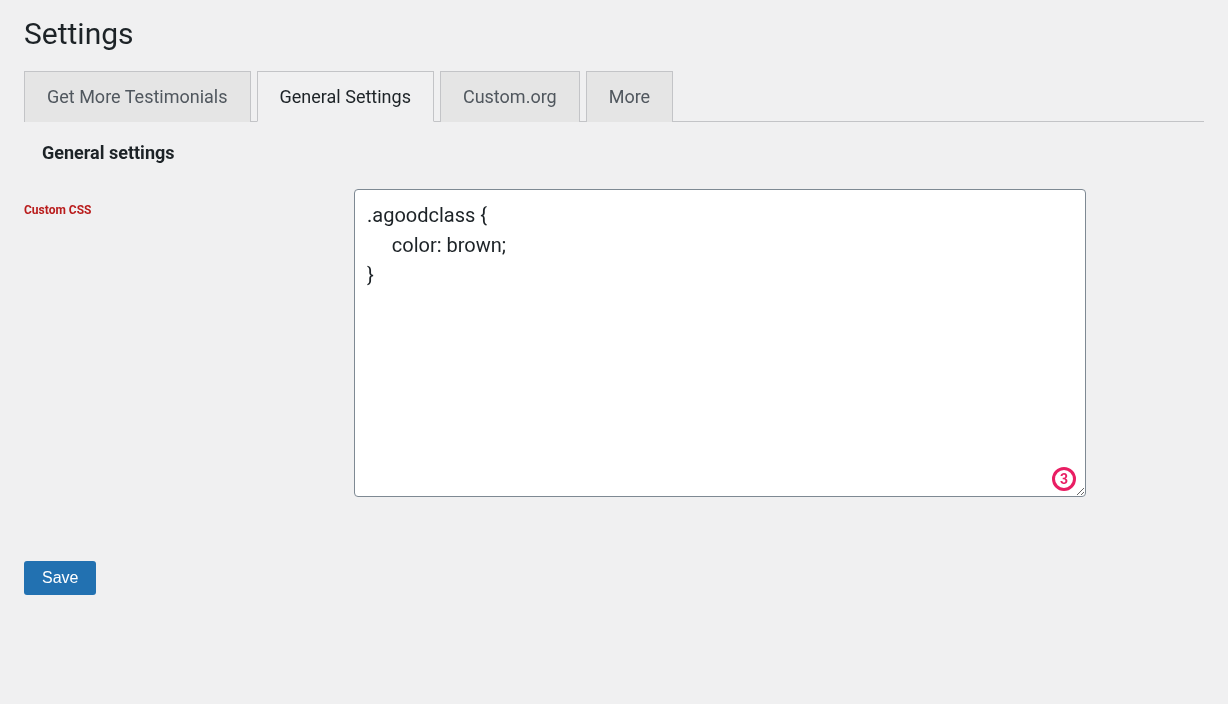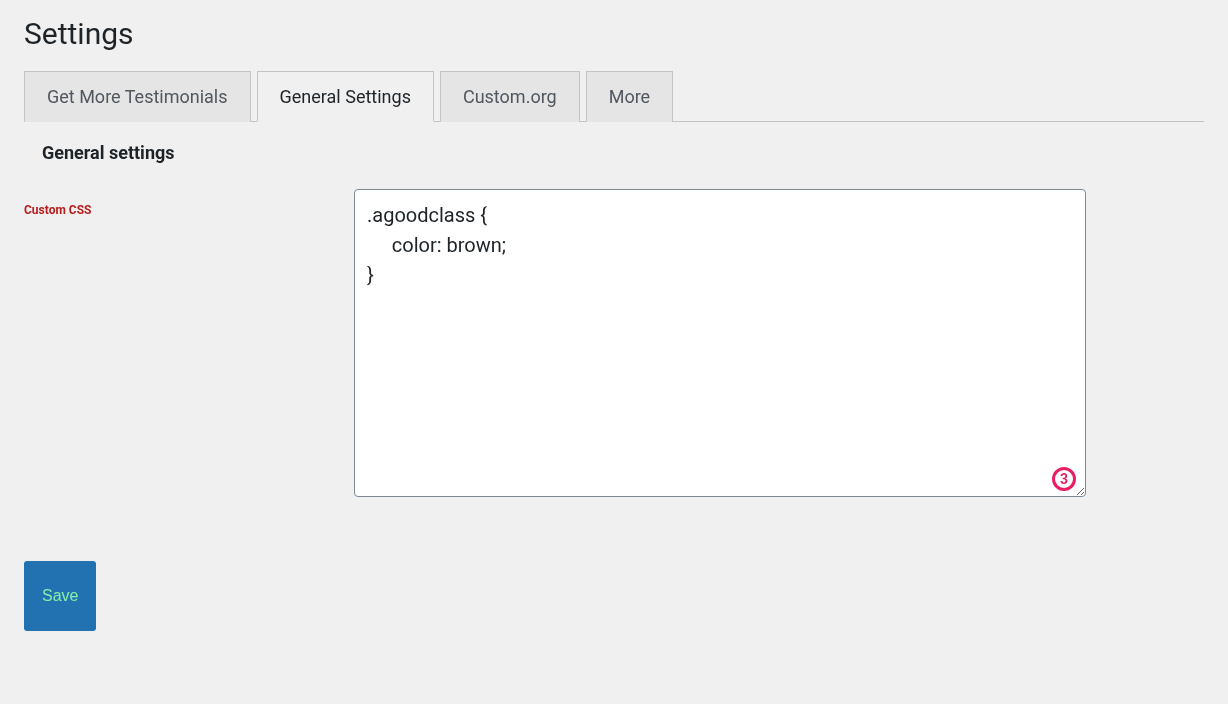--- a/index.html
+++ b/index.html
@@ -97,24 +97,24 @@
       align-items: center;
       justify-content: center;
       font-size: 14px;
       font-weight: 700;
       color: #e91e63;
       background: transparent;
       pointer-events: none;
     }
     .save-button {
       background: #2271b1;
-      color: #86efac;
+      color: #ffffff;
       border: none;
       border-radius: 3px;
-      padding: 26px 18px;
+      padding: 8px 18px;
       font-size: 16px;
       font-weight: 400;
       cursor: pointer;
       margin-top: 20px;
     }
   </style>
 </head>
 <body>
 
 <div class="page">

